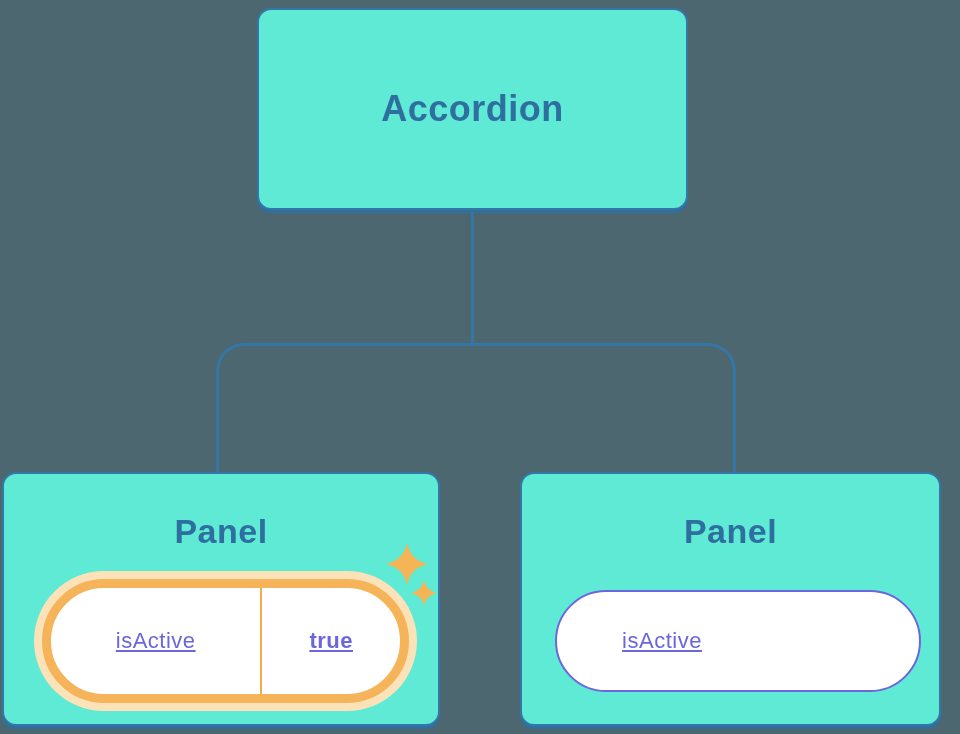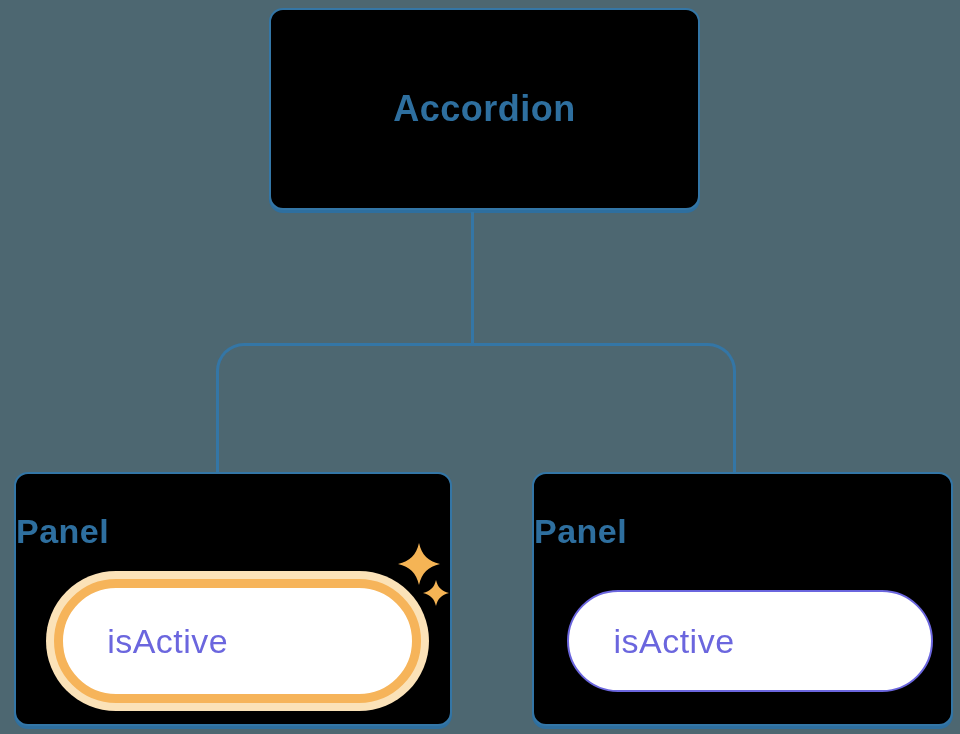--- a/index.html
+++ b/index.html
@@ -19,26 +19,25 @@
     width:960px;height:734px;
     background:var(--background);
     font-family:"Liberation Sans", sans-serif;
     overflow:hidden;
     position:relative;
   }
   .canvas{position:absolute;inset:0;}
 
   .node{
     position:absolute;
-    background:#000000;
+    background:#5eead4;
     border:2.5px solid var(--node-border);
     border-radius:14px;
     box-shadow:0 3px 0 var(--node-shadow);
     box-sizing:border-box;
-    margin-left:12px;
   }
   .node-root{
     left:257px;top:8px;width:431px;height:202px;
     display:flex;align-items:center;justify-content:center;
   }
   .node-title{
     color:var(--node-text);
     font-size:36px;
     font-weight:600;
     letter-spacing:0.5px;
@@ -57,21 +56,21 @@
     border:3px solid var(--connector);
     border-bottom:none;
     border-radius:28px 28px 0 0;
   }
 
   .node-panel-left{left:2px;top:472px;width:438px;height:254px;}
   .node-panel-right{left:520px;top:472px;width:421px;height:254px;}
 
   .panel-title{
     position:absolute;left:0;right:0;top:38px;
-    text-align:left;
+    text-align:center;
     color:var(--node-text);
     font-size:34px;
     font-weight:600;
     letter-spacing:0.5px;
   }
 
   .pill{
     position:absolute;
     box-sizing:border-box;
     background:#ffffff;
@@ -85,22 +84,23 @@
     border:9px solid var(--highlight-ring);
     box-shadow:0 0 0 8px var(--highlight-halo);
   }
   .pill-inactive{
     left:33px;top:116px;width:366px;height:102px;
     border:2px solid var(--state-purple);
   }
   .pill-cell{
     display:flex;align-items:center;justify-content:center;
     color:var(--state-purple);
-    font-size:34px;
+    font-size:22px;
     letter-spacing:0.5px;
+    text-decoration:underline;
   }
   .pill-active .cell-key{flex:0 0 60%;}
   .pill-active .cell-value{flex:1;border-left:2px solid var(--highlight-divider);font-weight:700;}
   .pill-inactive .cell-key{flex:0 0 58%;}
   .pill-inactive .cell-value{flex:1;border-left:2px solid var(--state-purple);}
 
   .sparkle{position:absolute;color:var(--sparkle);}
   .sparkle svg{display:block;width:100%;height:100%;}
   .sparkle-big{left:382px;top:69px;width:42px;height:42px;}
   .sparkle-small{left:407px;top:106px;width:26px;height:26px;}
@@ -115,20 +115,21 @@
   </div>
 
   <div class="stem"></div>
   <div class="bracket"></div>
 
   <div class="node node-panel-left">
     <div class="panel-title">Panel</div>
 
     <div class="pill pill-active">
       <div class="pill-cell cell-key">isActive</div>
+      <div class="pill-cell cell-value">true</div>
     </div>
 
     <div class="sparkle sparkle-big">
       <svg viewBox="0 0 24 24" aria-hidden="true">
         <path fill="currentColor" d="M12 0C13.6 6.8 17.2 10.4 24 12C17.2 13.6 13.6 17.2 12 24C10.4 17.2 6.8 13.6 0 12C6.8 10.4 10.4 6.8 12 0Z"></path>
       </svg>
     </div>
     <div class="sparkle sparkle-small">
       <svg viewBox="0 0 24 24" aria-hidden="true">
         <path fill="currentColor" d="M12 0C13.6 6.8 17.2 10.4 24 12C17.2 13.6 13.6 17.2 12 24C10.4 17.2 6.8 13.6 0 12C6.8 10.4 10.4 6.8 12 0Z"></path>

